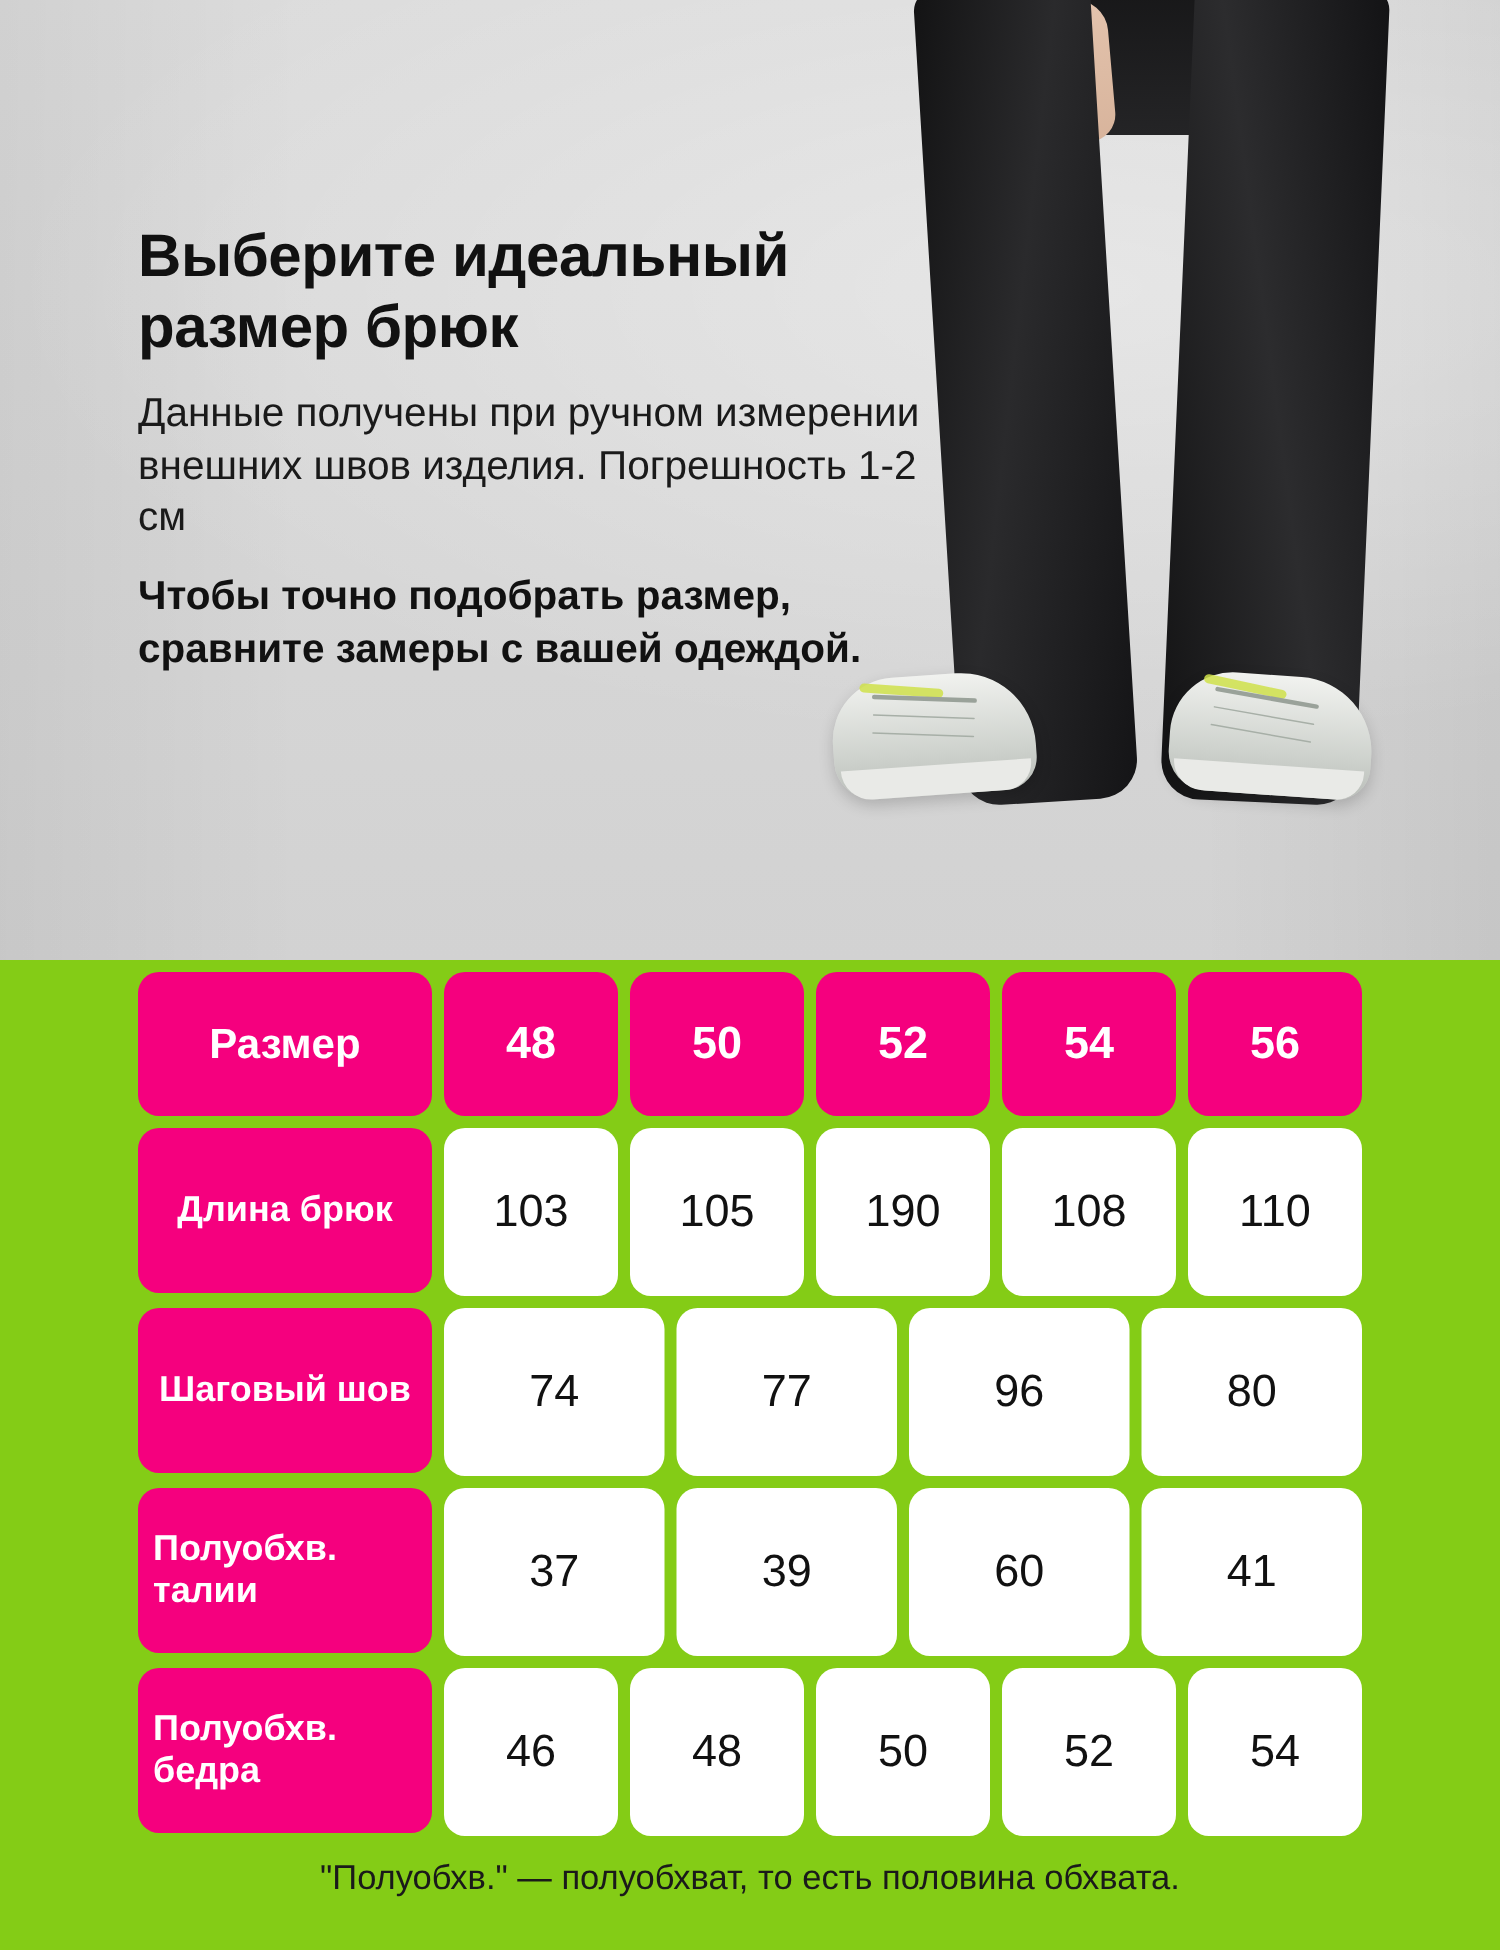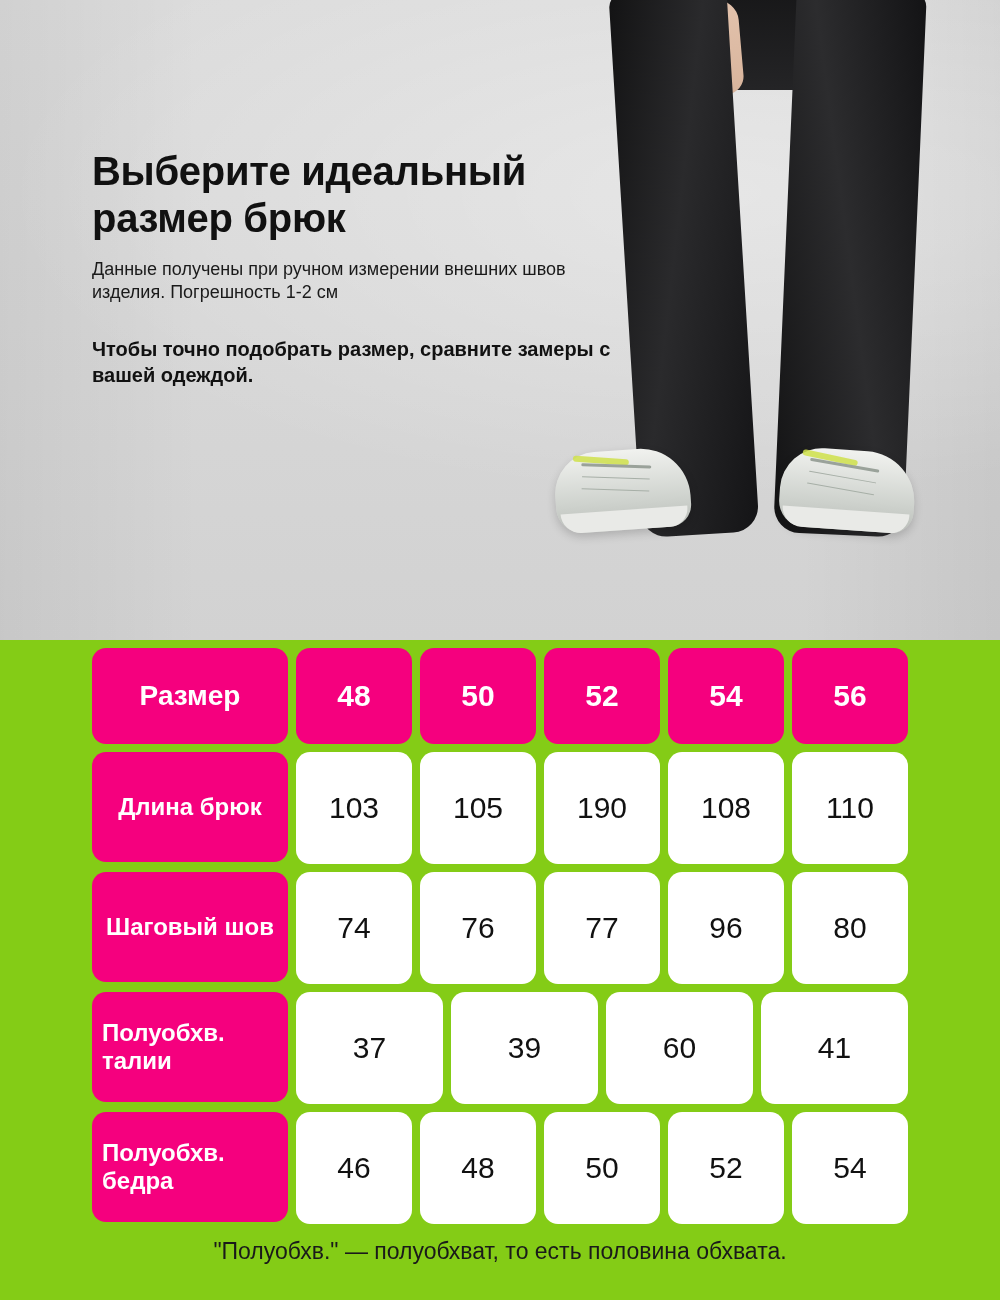--- a/index.html
+++ b/index.html
@@ -140,28 +140,28 @@
   }
   .headline {
     font-size: 40px;
     line-height: 1.18;
     font-weight: bold;
     color: #111;
     margin: 0 0 16px 0;
     letter-spacing: -0.3px;
   }
   .subtext {
-    font-size: 18px;
+    font-size: 27px;
     line-height: 1.28;
     color: #1a1a1a;
-    margin: 0 0 32px 0;
+    margin: 0 0 18px 0;
     font-weight: normal;
   }
   .boldnote {
-    font-size: 20px;
+    font-size: 27px;
     line-height: 1.3;
     color: #111;
     font-weight: bold;
     margin: 0;
   }
 
   
   .table {
     position: absolute;
     left: 92px;
@@ -273,21 +273,20 @@
       <div class="cell value">103</div>
       <div class="cell value">105</div>
       <div class="cell value">190</div>
       <div class="cell value">108</div>
       <div class="cell value">110</div>
     </div>
 
     <div class="trow">
       <div class="cell row-label">Шаговый шов</div>
       <div class="cell value">74</div>
-      <div class="cell value">76</div>
       <div class="cell value">77</div>
       <div class="cell value">96</div>
       <div class="cell value">80</div>
     </div>
 
     <div class="trow">
       <div class="cell row-label">Полуобхв. талии</div>
       <div class="cell value">37</div>
       <div class="cell value">39</div>
       <div class="cell value">60</div>

